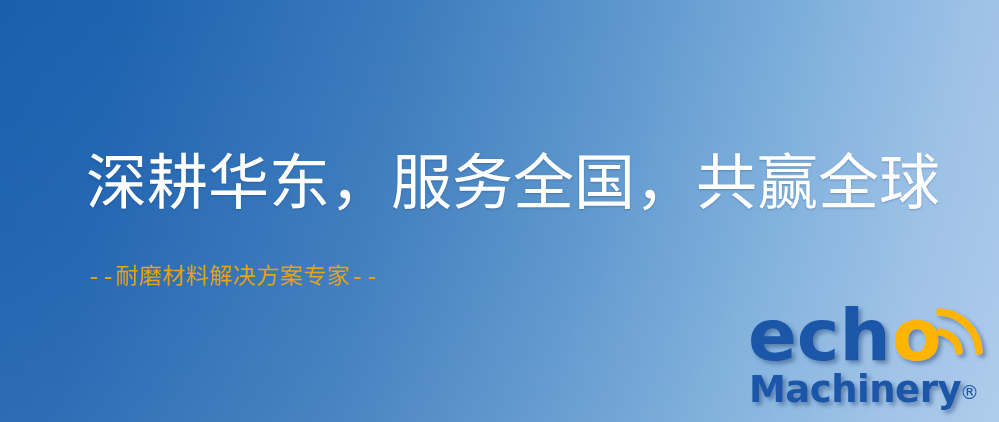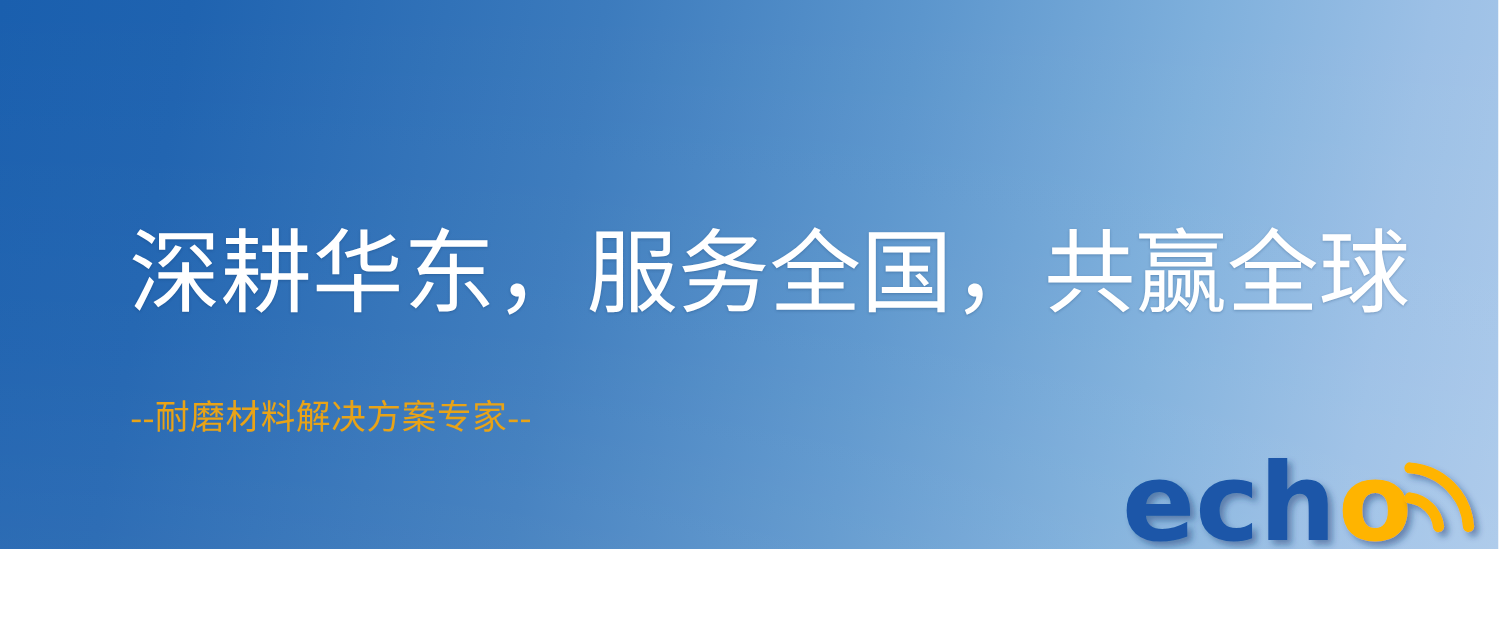--- a/index.html
+++ b/index.html
@@ -5,21 +5,21 @@
 <style>
   html, body {
     margin: 0;
     padding: 0;
     background: #ffffff;
   }
 
   .banner {
     position: relative;
     width: 999px;
-    height: 366px;
+    height: 422px;
     overflow: hidden;
     
     background: linear-gradient(100deg,
                 #1a5fae 0%,
                 #1f63b0 12%,
                 #3c7bbd 38%,
                 #5c96cd 58%,
                 #7fb0dc 76%,
                 #9cc0e6 90%,
                 #a9c8ea 100%);
@@ -52,21 +52,21 @@
     white-space: nowrap;
     text-shadow: 0 1px 2px rgba(10,45,90,0.28);
     z-index: 3;
   }
 
   
   .subtitle {
     position: absolute;
     left: 87px;
     top: 267px;
-    font-family: Liberation Serif, serif;
+    font-family: Liberation Mono, monospace;
     font-size: 23px;
     line-height: 1;
     letter-spacing: 0.5px;
     color: #e8a317;
     white-space: nowrap;
     z-index: 3;
   }
 
   
   .logo {

